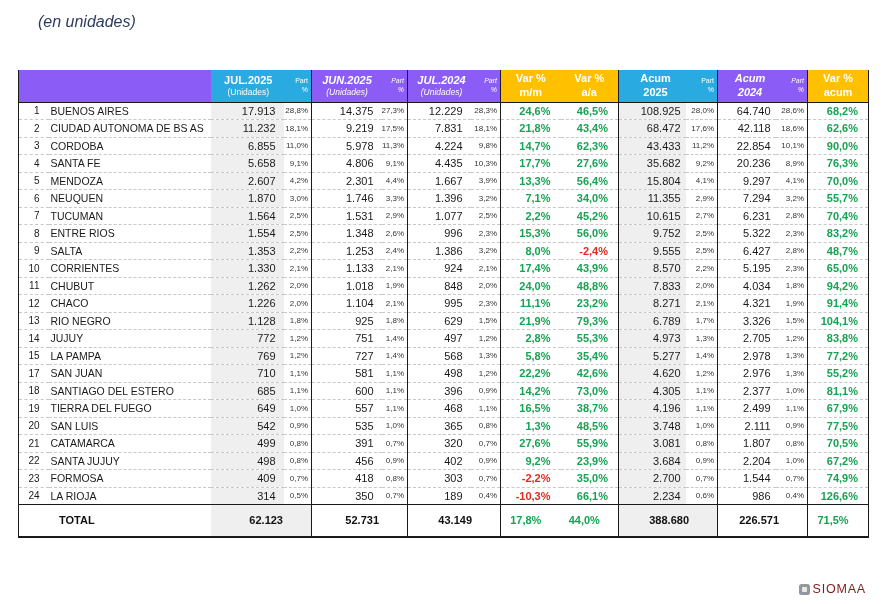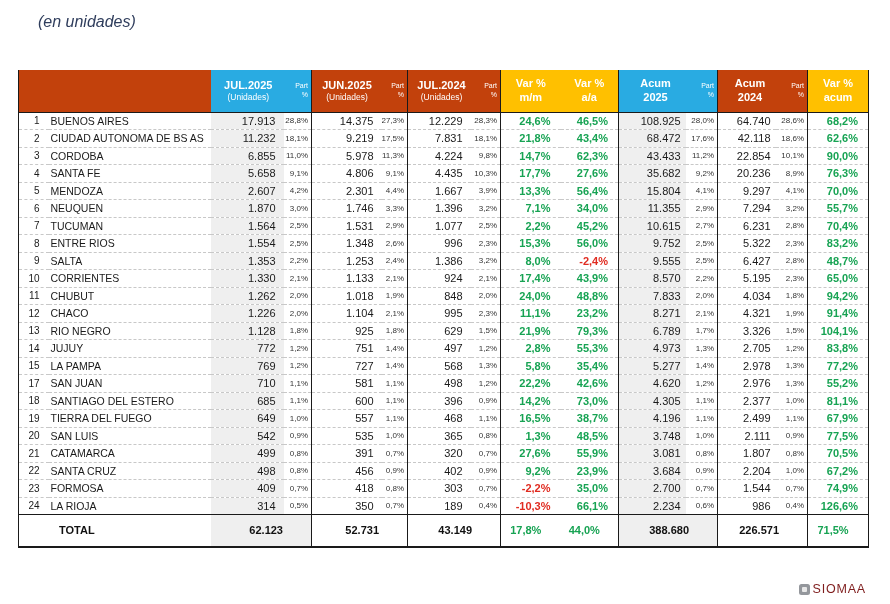--- a/index.html
+++ b/index.html
@@ -13,22 +13,22 @@
   .title { font-size:19px; font-weight:bold; color:#2F3D5C; letter-spacing:0.1px; }
   .title .hl { color:#29ABE2; }
   .subtitle { font-size:16px; font-style:italic; color:#2F3D5C; margin-top:3px; }
   
   table.prov {
     position:absolute; left:18px; top:70px; width:850px;
     border-collapse:collapse; table-layout:fixed;
     border-left:1px solid #1a1a1a; border-right:1px solid #1a1a1a;
   }
   
-  thead th { height:42px; padding:0; border-bottom:1px solid #1a1a1a; vertical-align:middle; }
-  .bg-navy { background:#c2410c; }
+  thead th { height:32px; padding:0; border-bottom:1px solid #1a1a1a; vertical-align:middle; }
+  .bg-navy { background:#8b5cf6;font-style:italic; }
   .bg-cyan { background:#29ABE2; }
   .bg-yellow { background:#FFC000; }
   .gh { display:flex; height:100%; align-items:center; color:#fff; }
   .gh-main { flex:1; text-align:center; line-height:1.25; }
   .gh-l1 { font-size:11px; font-weight:bold; }
   .gh-l2 { font-size:8.5px; font-weight:normal; }
   .gh-l2b { font-size:11px; font-weight:bold; }
   .gh-part { width:25px; padding-right:3px; text-align:right; font-size:7px; line-height:1.2; font-weight:normal; }
   .gh-part span { display:block; }
   .bR { border-right:1px solid #1a1a1a; }
@@ -509,21 +509,21 @@
           <td class="c-pct">27,6%</td>
           <td class="c-pct bR">55,9%</td>
           <td class="c-val2 shade">3.081</td>
           <td class="c-part bR">0,8%</td>
           <td class="c-val2">1.807</td>
           <td class="c-part bR">0,8%</td>
           <td class="c-pct">70,5%</td>
         </tr>
         <tr>
           <td class="c-idx">22</td>
-          <td class="c-prov">SANTA CRUZ</td>
+          <td class="c-prov">SANTA JUJUY</td>
           <td class="c-val shade">498</td>
           <td class="c-part bR">0,8%</td>
           <td class="c-val">456</td>
           <td class="c-part bR">0,9%</td>
           <td class="c-val">402</td>
           <td class="c-part bR">0,9%</td>
           <td class="c-pct">9,2%</td>
           <td class="c-pct bR">23,9%</td>
           <td class="c-val2 shade">3.684</td>
           <td class="c-part bR">0,9%</td>

